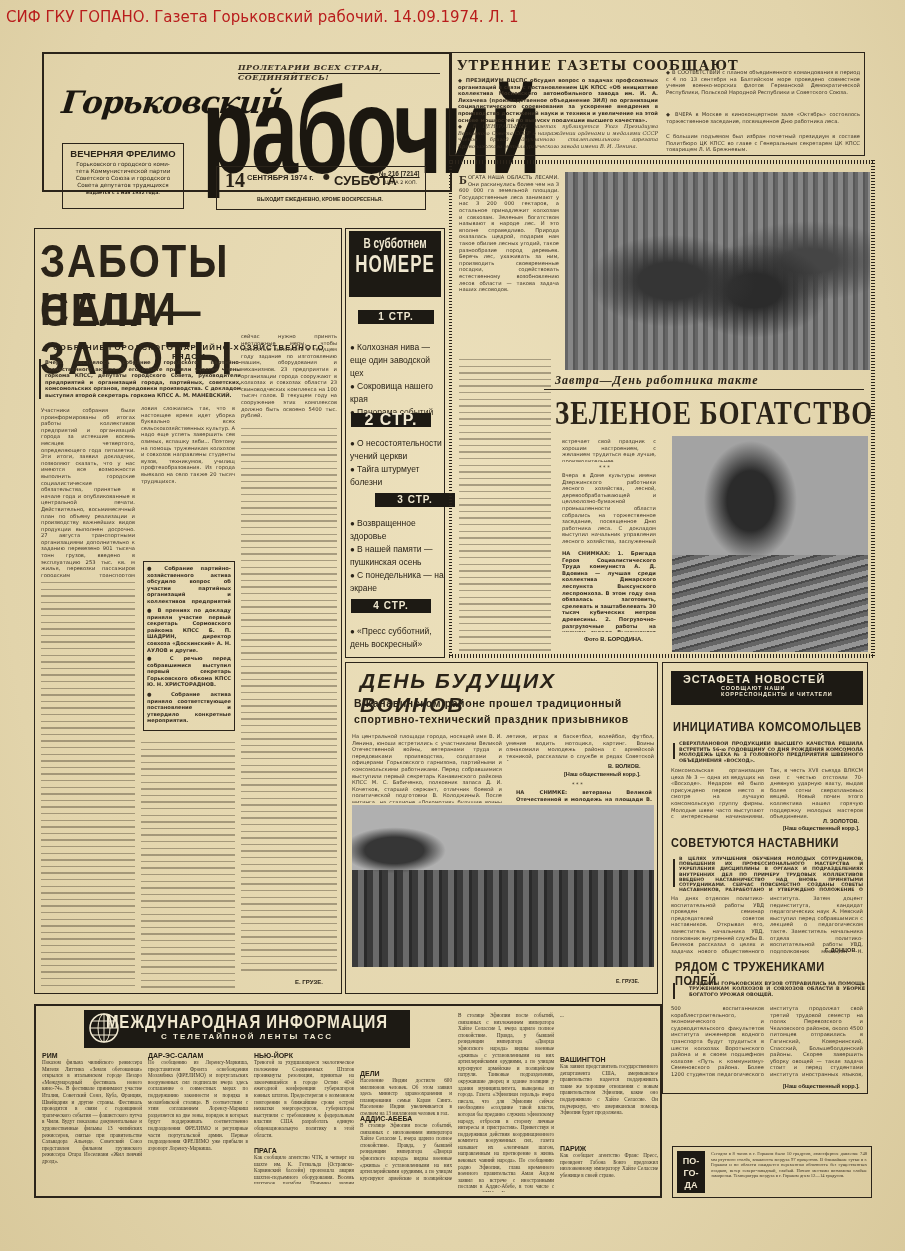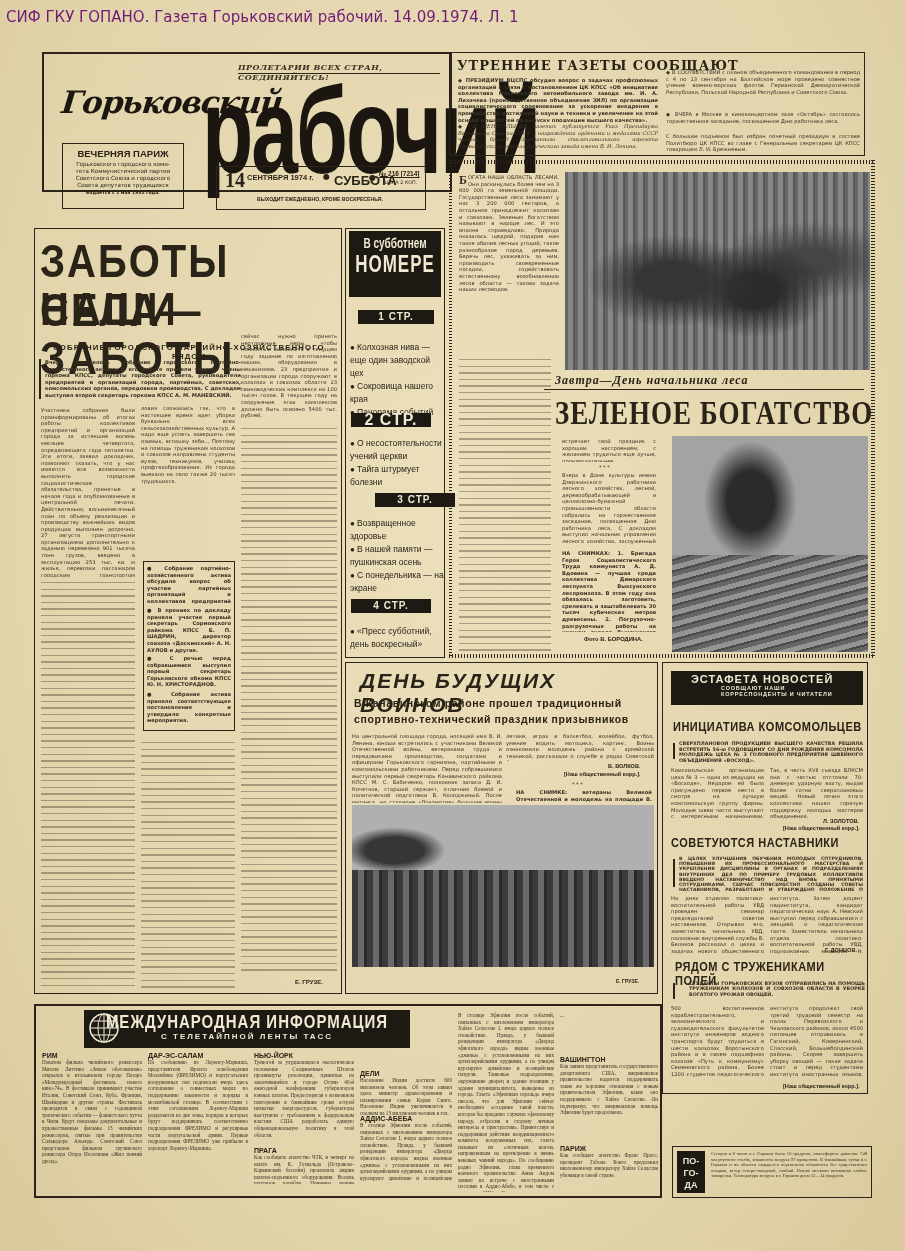--- a/index.html
+++ b/index.html
@@ -5,21 +5,21 @@
   * { box-sizing: border-box; margin: 0; padding: 0; }
   body {
     width: 905px; height: 1251px; overflow: hidden;
     background: #e6d9b4;
     font-family: "DejaVu Sans", sans-serif;
     color: #2a2318;
     position: relative;
   }
   .caption-top {
     position: absolute; left: 6px; top: 8px;
-    font-family: "DejaVu Sans", sans-serif; font-size: 15px; color: #701a75;
+    font-family: "DejaVu Sans", sans-serif; font-size: 15px; color: #b91c1c;
   }
   .paper {
     position: absolute; left: 0; top: 0; width: 905px; height: 1251px;
     background: radial-gradient(ellipse at 50% 40%, #ece0bc 0%, #e2d4ab 70%, #d9c99c 100%);
     z-index: -1;
   }
   .box { position: absolute; border: 2px solid #2b241a; }
   .abs { position: absolute; }
   .txt {
     font-family: "DejaVu Sans", sans-serif; font-size: 5.2px; line-height: 6.6px;
@@ -54,21 +54,21 @@
 <div class="paper"></div>
 
 <div class="caption-top">СИФ ГКУ ГОПАНО. Газета Горьковский рабочий. 14.09.1974. Л. 1</div>
 
 <div class="box" style="left:34px; top:52px; width:410px; height:140px; border-width:2px;margin-left:8px;">
   <div class="abs mast-small" style="left:194px; top:8px; font-size:8px; letter-spacing:0.5px; color:#3a3124;">ПРОЛЕТАРИИ ВСЕХ СТРАН, СОЕДИНЯЙТЕСЬ!</div>
   <div class="rule" style="left:194px; top:19px; width:202px; height:1px;"></div>
   <div class="abs mast-small" style="left:18px; top:30px; font-size:31px; letter-spacing:-1px; transform:skewX(-6deg); color:#1b1710;">Горьковский</div>
   <div class="abs cond" style="left:158px; top:16px; font-size:84px; line-height:84px; letter-spacing:-2px; color:#1b1710; transform:scaleY(1.45); transform-origin:top left;">рабочий</div>
   <div class="box" style="left:18px; top:89px; width:122px; height:66px; border-width:1.5px; padding:4px 5px;">
-    <div class="cond" style="font-size:9.5px; text-align:center; margin-bottom:2px;">ВЕЧЕРНЯЯ ПАРИЖ</div>
+    <div class="cond" style="font-size:9.5px; text-align:center; margin-bottom:2px;">ВЕЧЕРНЯЯ ФРЕЛИМО</div>
     <div style="font-size:5.6px; line-height:7px; text-align:center;">Горьковского городского коми-</div>
     <div style="font-size:5.6px; line-height:7px; text-align:center;">тета Коммунистической партии</div>
     <div style="font-size:5.6px; line-height:7px; text-align:center;">Советского Союза и городского</div>
     <div style="font-size:5.6px; line-height:7px; text-align:center;">Совета депутатов трудящихся</div>
     <div style="font-size:4.5px; line-height:8px; text-align:center; font-weight:bold;">Издается с 1 мая 1932 года.</div>
   </div>
   <div class="box" style="left:172px; top:112px; width:210px; height:44px; border-width:1.5px;">
     <div class="abs serif" style="left:8px; top:2px; font-size:20px; font-weight:bold;">14</div>
     <div class="abs cond" style="left:30px; top:6px; font-size:7.5px;">СЕНТЯБРЯ 1974 г.</div>
     <div class="abs" style="left:106px; top:5px; font-size:8px;">●</div>
@@ -162,21 +162,21 @@
     <span class="serif" style="font-size:12px; font-weight:bold; float:left; margin-right:1px; line-height:12px;">Б</span><span>ОГАТА НАША ОБЛАСТЬ ЛЕСАМИ. Они раскинулись более чем на 3 600 000 га земельной площади. Государственные леса занимают у нас 3 200 000 гектаров, а остальное принадлежит колхозам и совхозам. Зеленым богатством называют в народе лес. И это вполне справедливо. Природа оказалась щедрой, подарив нам такое обилие лесных угодий, такое разнообразие пород деревьев. Беречь лес, ухаживать за ним, производить своевременные посадки, содействовать естественному возобновлению лесов области — такова задача наших лесоводов.</span>
   </div>
   <div class="abs col-lines" style="left:10px; top:196px; width:92px; height:300px;"></div>
   <div class="photo" style="left:116px; top:12px; width:305px; height:198px;
        background:
         radial-gradient(ellipse at 35% 55%, #3a352c 0 12%, transparent 30%),
         radial-gradient(ellipse at 62% 60%, #2f2b24 0 10%, transparent 28%),
         radial-gradient(ellipse at 80% 45%, #4a443a 0 8%, transparent 26%),
         repeating-linear-gradient(90deg, #6b665b 0 3px, #8d877a 3px 8px, #5d584e 8px 10px),
         #807a6c;"></div>
-  <div class="abs serif" style="left:106px; top:213px; font-size:12px; font-style:italic; font-weight:bold; letter-spacing:1px;">Завтра—День начальника леса</div>
+  <div class="abs serif" style="left:106px; top:213px; font-size:12px; font-style:italic; font-weight:bold; letter-spacing:1px;">Завтра—День работника такте</div>
   <div class="rule" style="left:95px; top:229px; width:320px; height:1px;"></div>
   <div class="abs serif" style="left:106px; top:234px; font-size:27px; font-weight:bold; letter-spacing:1px; transform:scaleY(1.25); transform-origin:top left;">ЗЕЛЕНОЕ БОГАТСТВО</div>
   <div class="abs txt" style="left:113px; top:278px; width:94px; height:24px;">встречает свой праздник с хорошим настроением, с желанием трудиться еще лучше, производительнее.</div>
   <div class="abs" style="left:150px; top:304px; font-size:5px;">* * *</div>
   <div class="abs txt" style="left:113px; top:312px; width:94px; height:74px;">Вчера в Доме культуры имени Дзержинского работники лесного хозяйства, лесной, деревообрабатывающей и целлюлозно-бумажной промышленности области собрались на торжественное заседание, посвященное Дню работника леса. С докладом выступил начальник управления лесного хозяйства, заслуженный лесовод РСФСР А. П. Благов.</div>
   <div class="abs txt" style="left:113px; top:390px; width:94px; height:82px; font-weight:bold;">НА СНИМКАХ: 1. Бригада Героя Социалистического Труда коммуниста А. Д. Вдовина — лучшая среди коллектива Димарского леспункта Выксунского леспромхоза. В этом году она обязалась заготовить, срелевать и заштабелевать 30 тысяч кубических метров древесины. 2. Погрузочно-разгрузочные работы на нижнем складе Выксунского леспромхоза.</div>
   <div class="abs cond" style="left:135px; top:476px; font-size:5.8px;">Фото В. БОРОДИНА.</div>
   <div class="photo" style="left:223px; top:276px; width:196px; height:216px;
        background:
         radial-gradient(ellipse at 40% 30%, #2f2b25 0 14%, transparent 28%),
@@ -200,21 +200,21 @@
        background:
         radial-gradient(ellipse at 14% 28%, #3b362e 0 8%, transparent 14%),
         linear-gradient(180deg, #b6b0a2 0 40%, transparent 40%),
         repeating-linear-gradient(90deg, #3e3a31 0 6px, #6f6a5e 6px 12px, #2e2a23 12px 15px),
         #7a7466;"></div>
   <div class="abs cond" style="left:270px; top:315px; font-size:5px;">Е. ГРУЗЕ.</div>
 </div>
 
 <div class="box" style="left:662px; top:662px; width:206px; height:432px; border-width:1.5px;">
   <div class="abs bar-dark" style="left:8px; top:8px; width:192px; height:34px; text-align:left;">
-    <div class="cond" style="font-size:11px; padding-left:20px; padding-top:2px; letter-spacing:1px;">ЭСТАФЕТА НОВОСТЕЙ</div>
+    <div class="cond" style="font-size:11px; padding-left:12px; padding-top:2px; letter-spacing:1px;">ЭСТАФЕТА НОВОСТЕЙ</div>
     <div class="cond" style="font-size:5.5px; padding-left:50px; letter-spacing:0.8px;">СООБЩАЮТ НАШИ</div>
     <div class="cond" style="font-size:5.5px; padding-left:50px; letter-spacing:0.8px;">КОРРЕСПОНДЕНТЫ И ЧИТАТЕЛИ</div>
   </div>
 
   <div class="abs cond" style="left:10px; top:56px; font-size:11px; letter-spacing:0.5px; transform:scaleY(1.2); transform-origin:top left;">ИНИЦИАТИВА КОМСОМОЛЬЦЕВ</div>
   <div class="rule" style="left:10px; top:80px; width:2px; height:16px;"></div>
   <div class="abs txt" style="left:16px; top:78px; width:184px; height:22px; font-weight:bold; font-size:4.8px; line-height:5.6px;">СВЕРХПЛАНОВОЙ ПРОДУКЦИЕЙ ВЫСШЕГО КАЧЕСТВА РЕШИЛА ВСТРЕТИТЬ 56-ю ГОДОВЩИНУ СО ДНЯ РОЖДЕНИЯ КОМСОМОЛА МОЛОДЕЖЬ ЦЕХА № 3 ГОЛОВНОГО ПРЕДПРИЯТИЯ ШВЕЙНОГО ОБЪЕДИНЕНИЯ «ВОСХОД».</div>
   <div class="abs txt" style="left:8px; top:104px; width:192px; height:60px; column-count:2; column-gap:6px;">Комсомольская организация цеха № 3 — одна из ведущих на «Восходе». Недаром ей было присуждено первое место в смотре на лучшую комсомольскую группу фирмы. Молодые швеи часто выступают с интересными начинаниями. Так, в честь XVII съезда ВЛКСМ они с честью отстояли 70-дневную ударную вахту, выдав более сотни сверхплановых вещей. Новый почин этого коллектива нашел горячую поддержку молодых мастеров объединения.</div>
   <div class="abs cond" style="left:160px; top:155px; font-size:5.6px;">Л. ЗОЛОТОВ.</div>
   <div class="abs cond" style="left:120px; top:162px; font-size:5.6px;">[Наш общественный корр.].</div>

